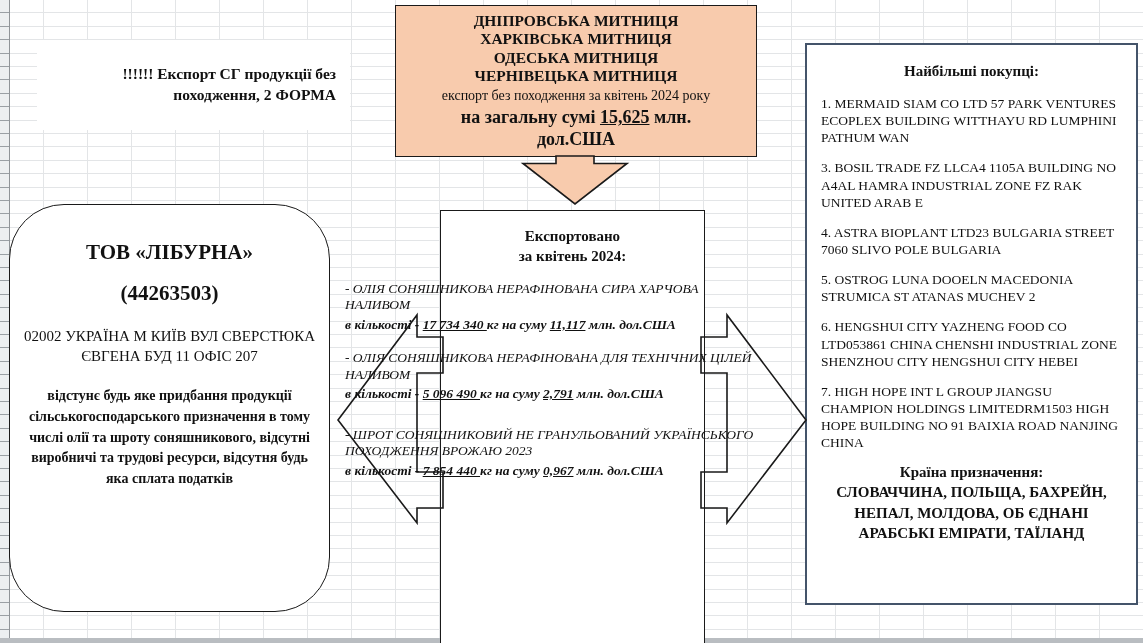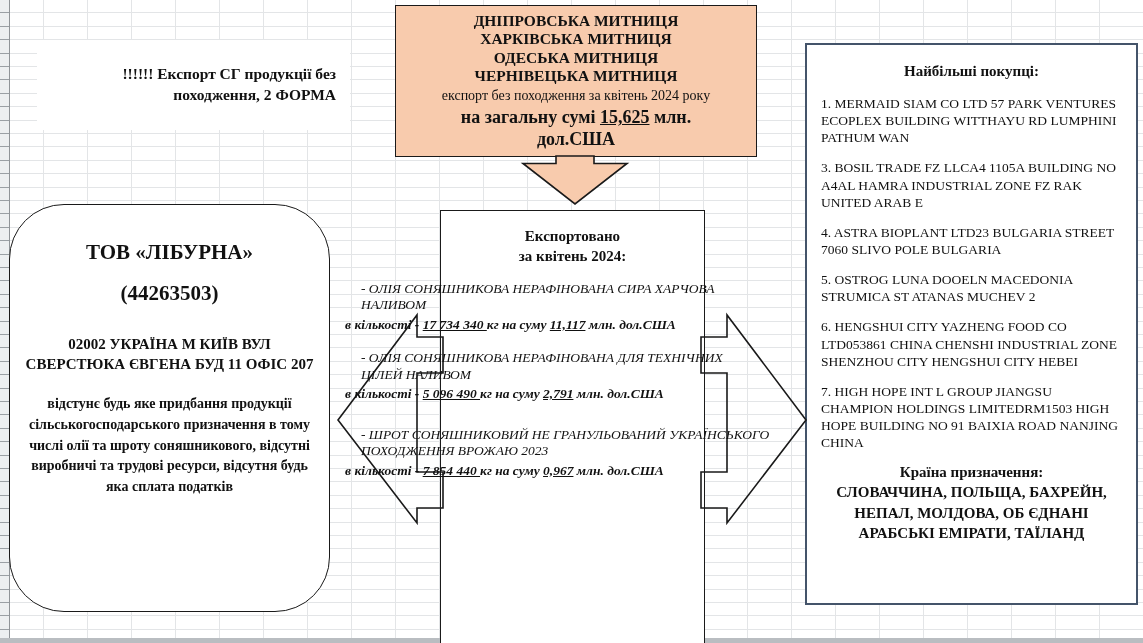--- a/index.html
+++ b/index.html
@@ -36,34 +36,34 @@
   .u{text-decoration:underline;}
 
   
   .company{
     position:absolute;left:9px;top:204px;width:321px;height:408px;background:#fff;
     border:1.6px solid #1a1a1a;border-radius:55px;box-sizing:border-box;
     text-align:center;padding:36px 12px 0 12px;
   }
   .company .name{font-weight:bold;font-size:21px;line-height:1.1;}
   .company .code{font-weight:bold;font-size:21px;line-height:1.1;margin-top:18px;}
-  .company .addr{font-weight:bold;font-size:15px;line-height:1.3;margin-top:30px;}
+  .company .addr{font-weight:normal;font-size:15px;line-height:1.3;margin-top:22px;}
   .company .cnote{font-weight:bold;font-size:14px;line-height:1.48;margin-top:20px;}
 
   
   .exportbox{
     position:absolute;left:440px;top:210px;width:265px;height:540px;background:#fff;
     border:1.8px solid #1a1a1a;box-sizing:border-box;text-align:center;padding-top:16px;
   }
   .exportbox .etitle{font-weight:bold;font-size:15px;line-height:1.3;}
 
   
   .items{position:absolute;left:345px;top:281px;width:412px;z-index:10;}
   .item{margin-bottom:17px;}
-  .item .pname{font-style:italic;font-size:13.5px;line-height:1.22;margin-left:16px;}
+  .item .pname{font-style:italic;font-size:13.5px;line-height:1.22;}
   .item .qline{font-style:italic;font-weight:bold;font-size:13.5px;line-height:1.22;margin-top:3px;}
   .item.wide{width:450px;}
   .item.m2{margin-bottom:24px;}
 
   
   .arrows{position:absolute;left:0;top:0;width:1143px;height:643px;z-index:5;}
 
   
   .buyers{
     position:absolute;left:805px;top:43px;width:333px;height:562px;background:#fff;

